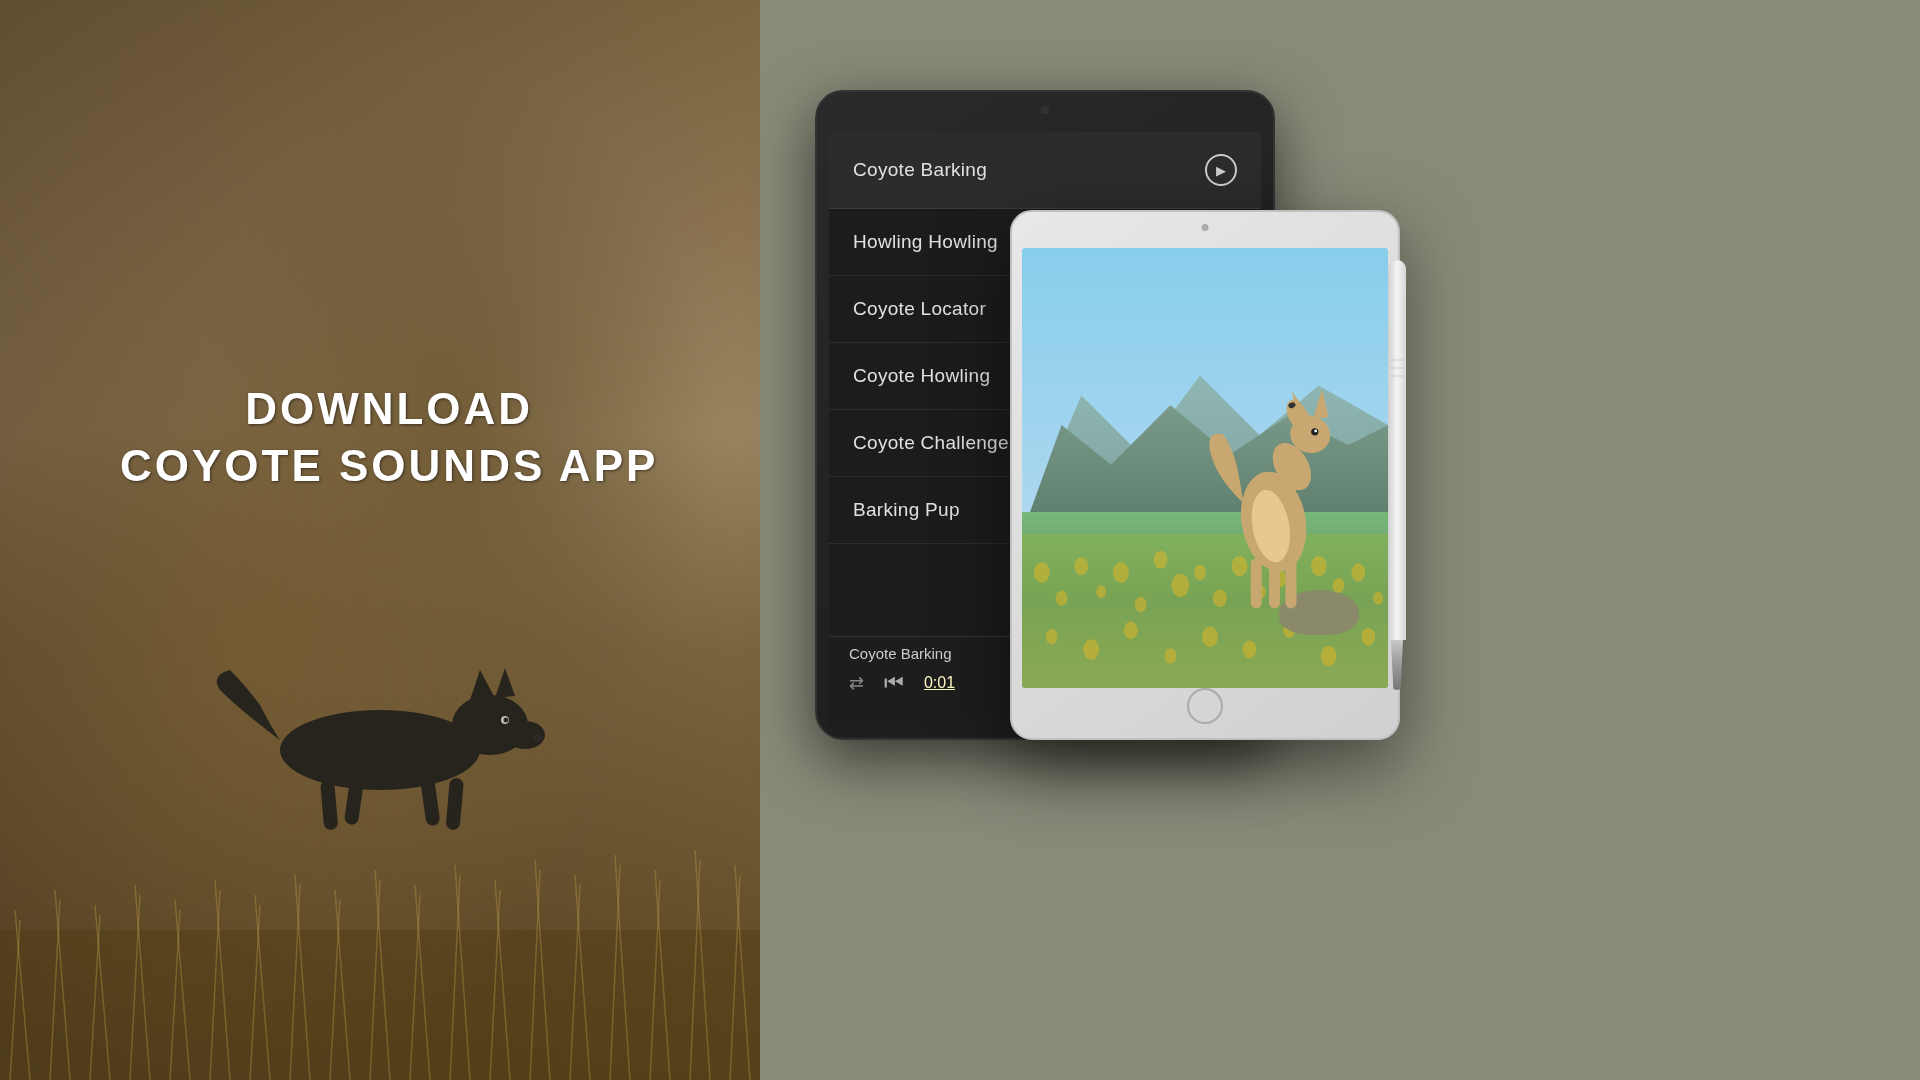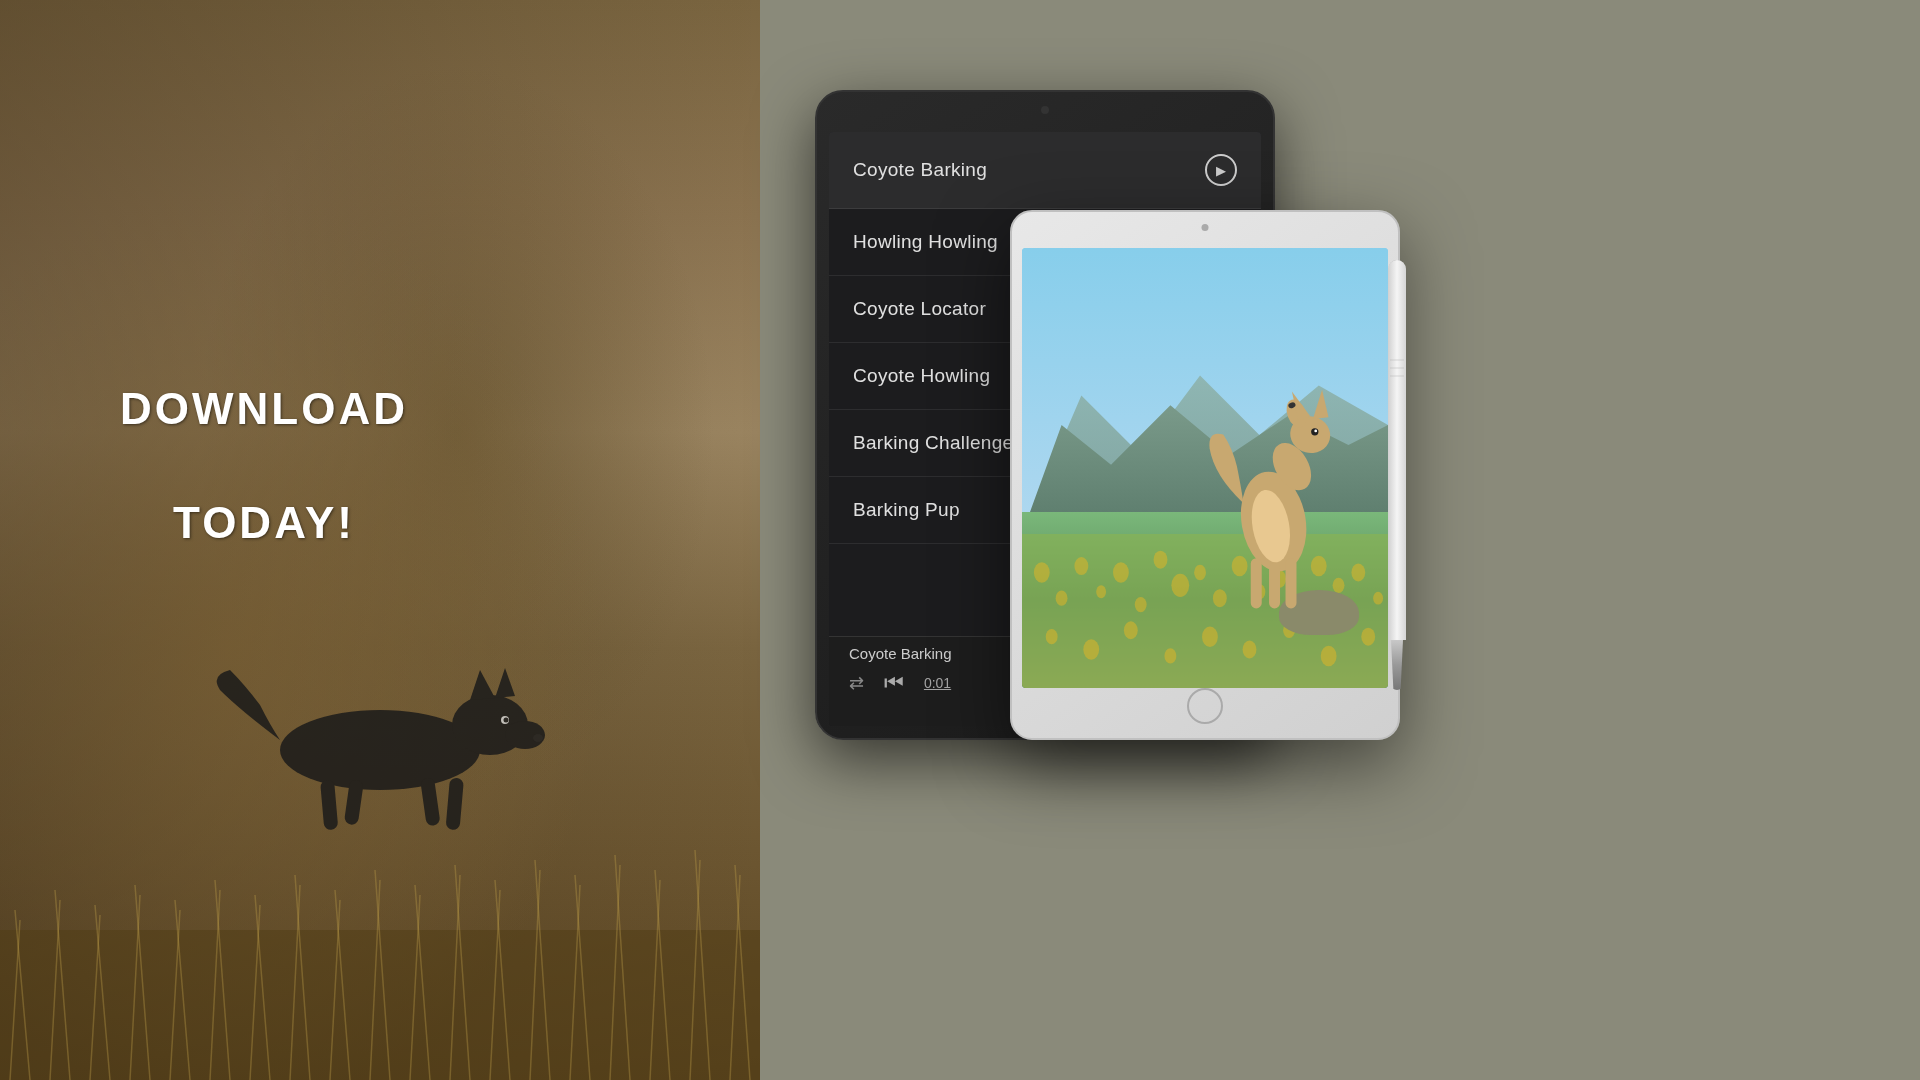--- a/index.html
+++ b/index.html
@@ -181,22 +181,22 @@
       gap: 20px;
     }
 
     .player-btn {
       color: #aaa;
       font-size: 22px;
       cursor: pointer;
     }
 
     .player-time {
-      color: #a3a3a3;
-      font-size: 14px;
+      color: #fef9c3;
+      font-size: 16px;
       text-decoration: underline;
     }
 
     
     .tablet-white {
       position: absolute;
       top: 210px;
       left: 1010px;
       width: 390px;
       height: 530px;
@@ -432,22 +432,21 @@
     <circle cx="325" cy="100" r="4" fill="#fff" opacity="0.8"></circle>
     <circle cx="326" cy="100" r="2.5" fill="#222"></circle>
 
     <ellipse cx="358" cy="118" rx="5" ry="4" fill="#222"></ellipse>
   </g>
 </svg>
 
 <div class="left-text">
   <div class="main-title">
     <span>DOWNLOAD</span><br>
-    <br>
-    <span>TODAY!</span>
+    <span>COYOTE SOUNDS APP</span><br>
   </div>
 </div>
 
 <div class="tablet-black">
   <div class="tablet-black-camera"></div>
   <div class="tablet-black-screen">
     <ul class="sound-list">
 
       <li class="sound-item" style="background: rgba(255,255,255,0.07);">
         <span class="sound-item-text">Coyote Barking</span>
@@ -462,21 +461,21 @@
 
       <li class="sound-item">
         <span class="sound-item-text">Coyote Locator</span>
       </li>
 
       <li class="sound-item">
         <span class="sound-item-text">Coyote Howling</span>
       </li>
 
       <li class="sound-item">
-        <span class="sound-item-text">Barking Challenge</span>
+        <span class="sound-item-text">Coyote Challenge</span>
       </li>
 
       <li class="sound-item">
         <span class="sound-item-text">Barking Pup</span>
       </li>
 
     </ul>
 
     <div class="player-bar">
       <div class="player-track-name">Coyote Barking</div>

